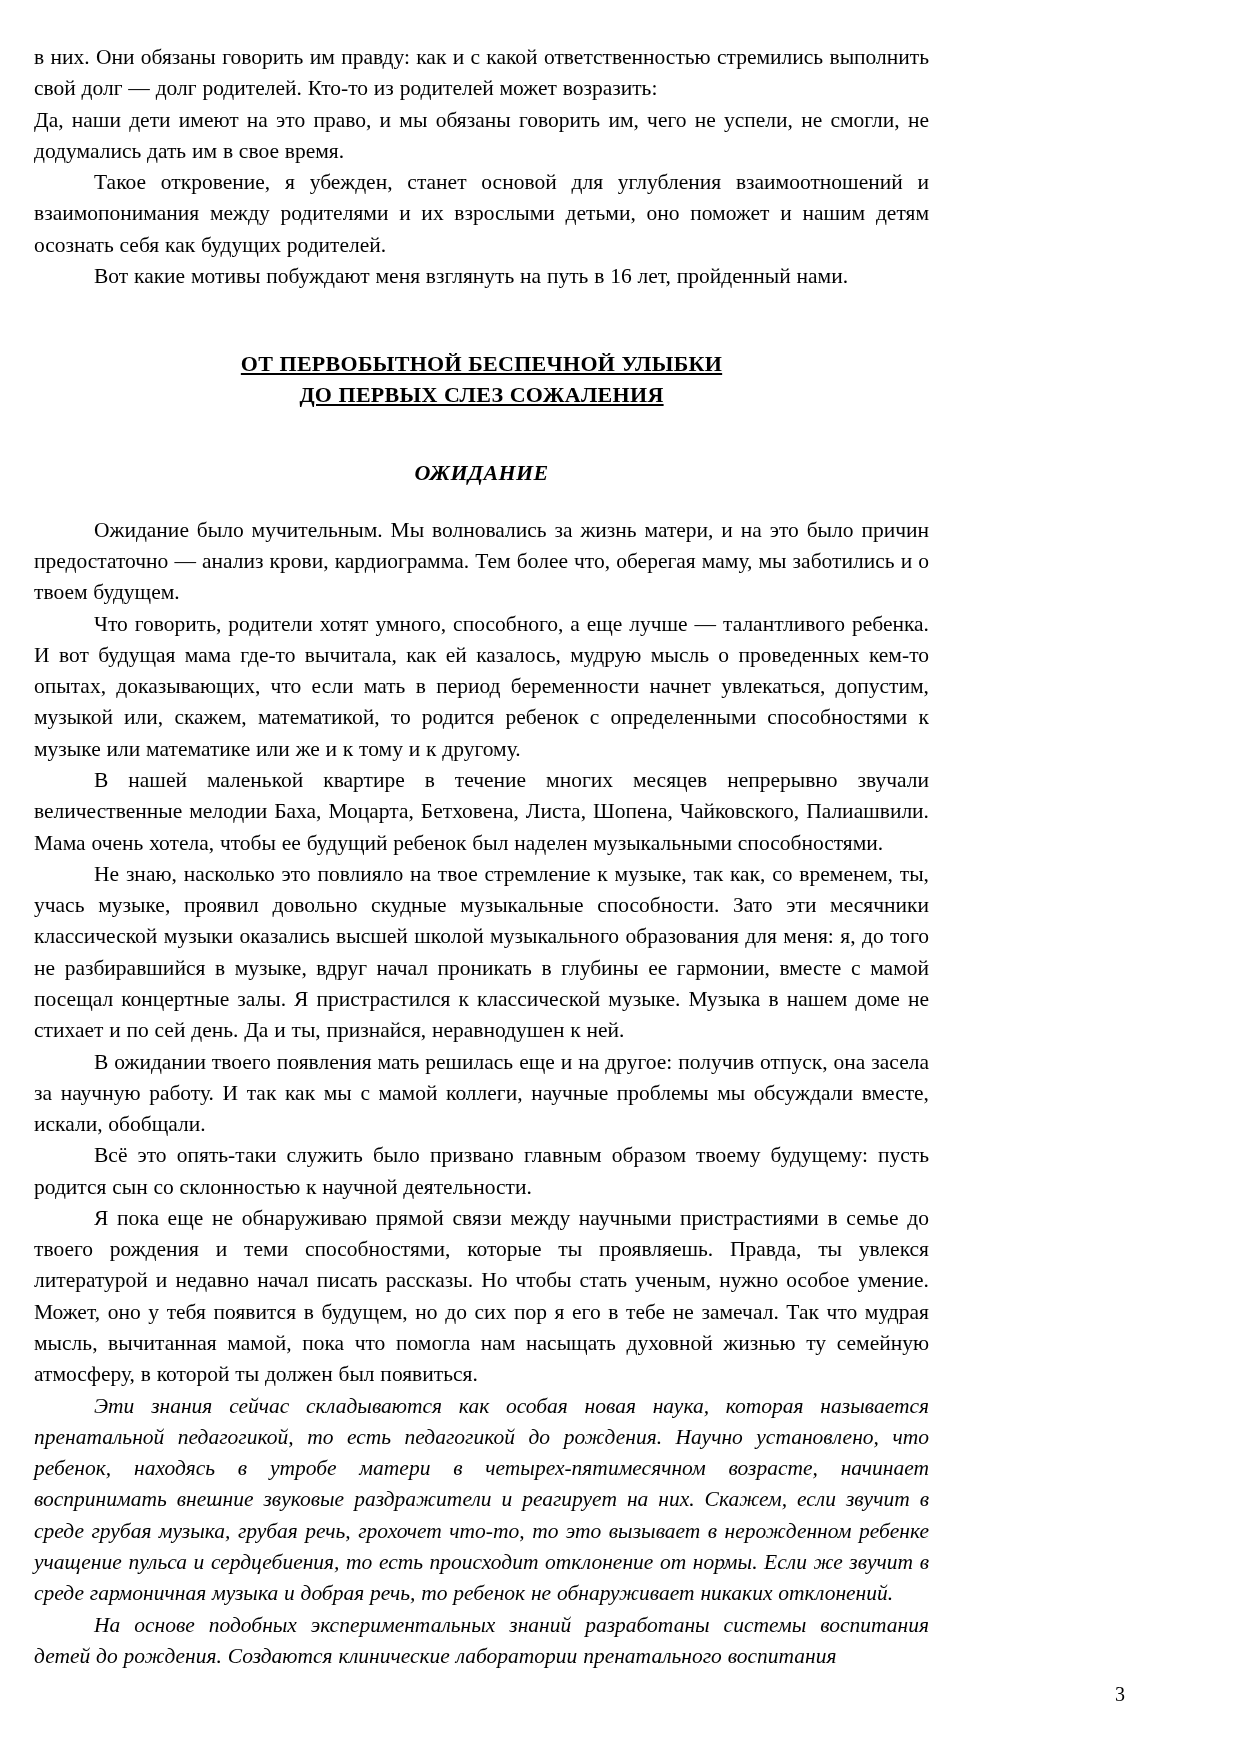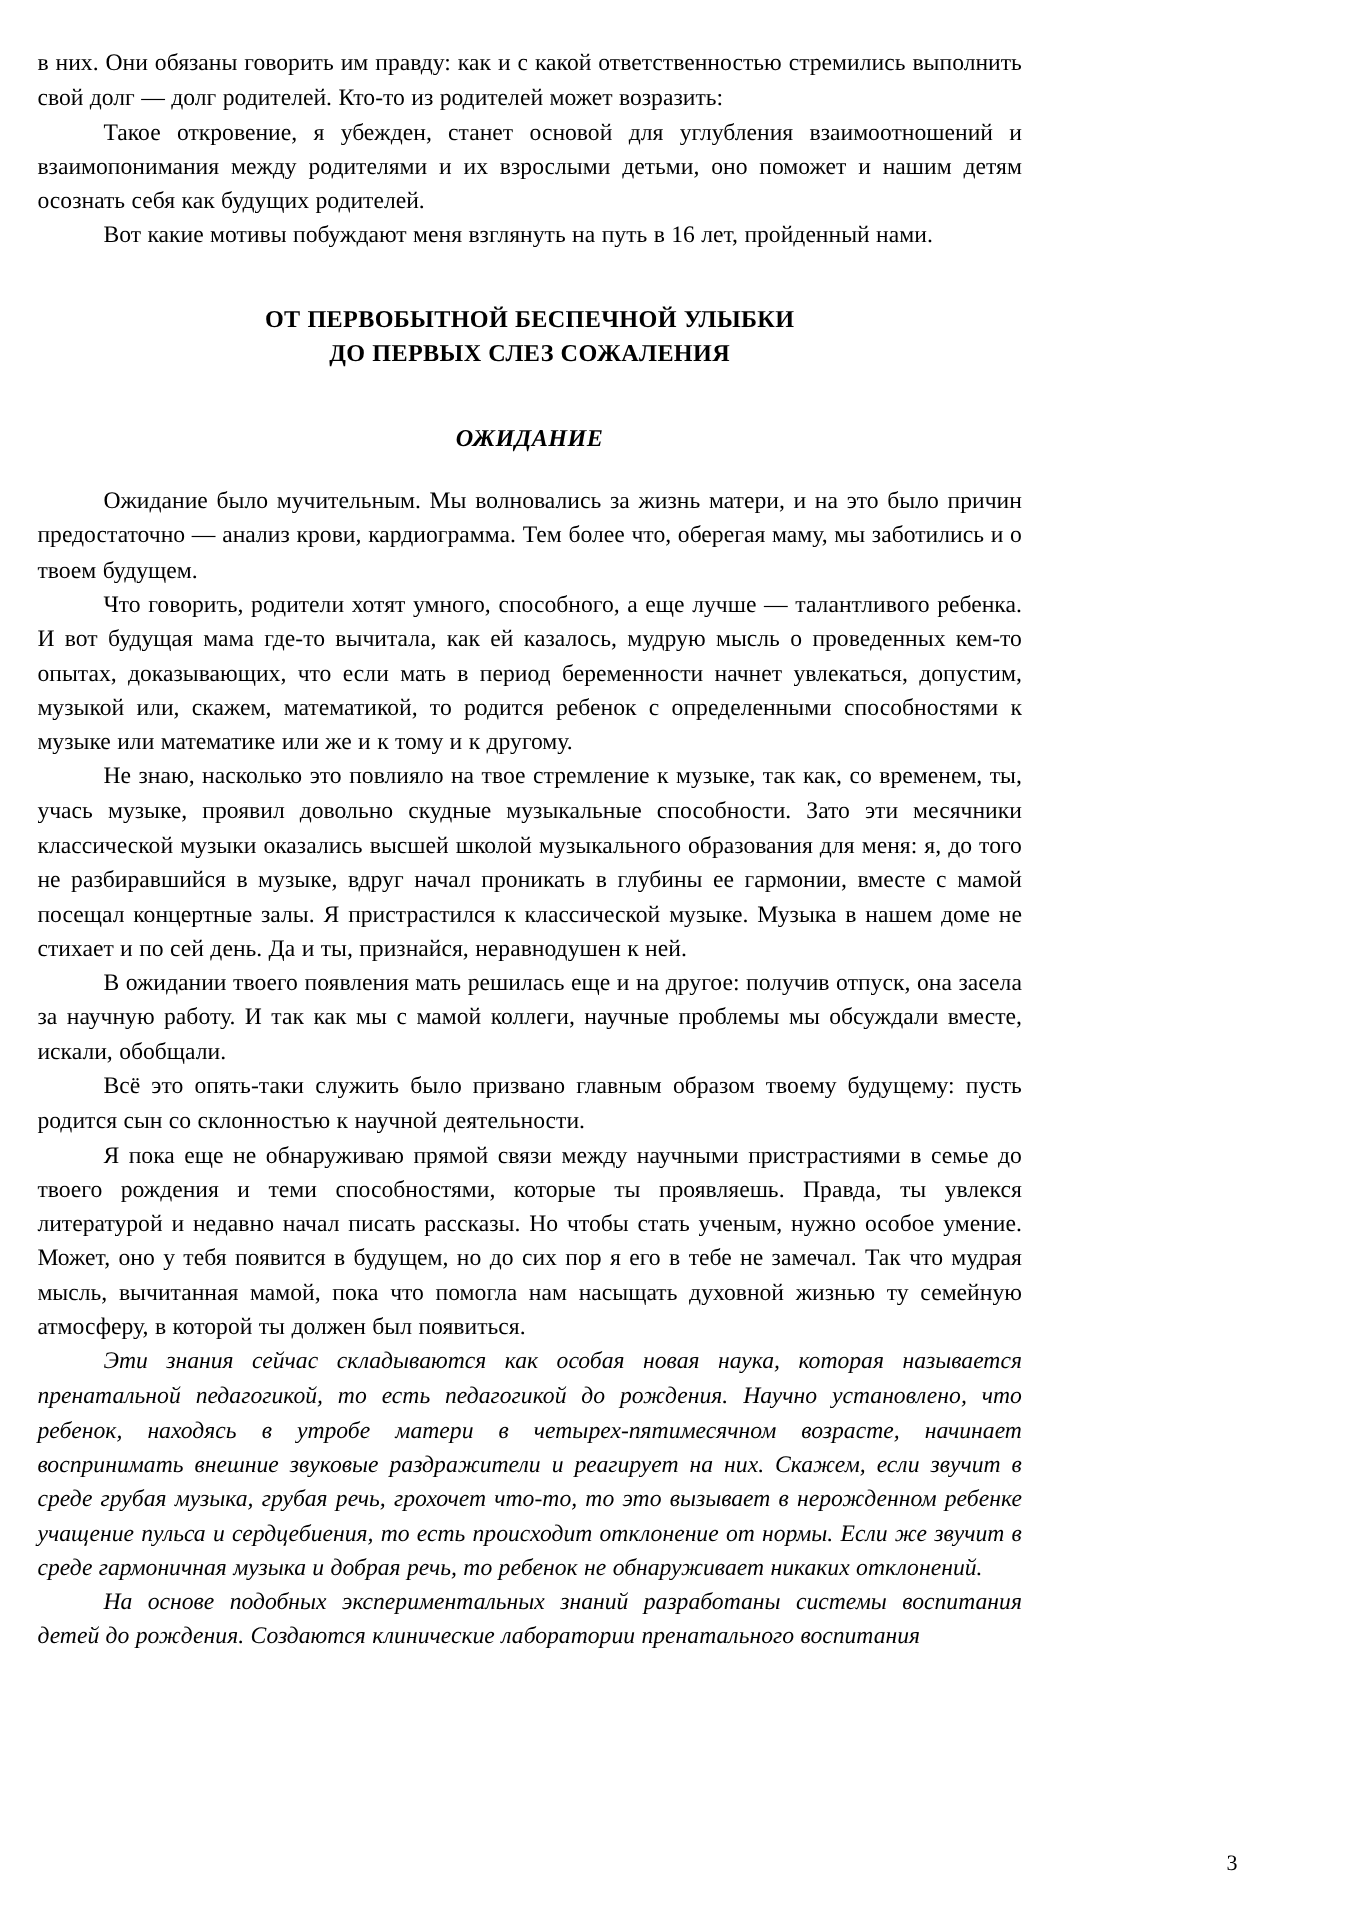--- a/index.html
+++ b/index.html
@@ -44,23 +44,24 @@
     text-indent: 0;
   }
   p.quote-line {
     text-indent: 60px;
     text-align: left;
   }
   .ital {
     font-style: italic;
   }
   .heading-block {
-    margin-top: 44px;
+    margin-top: 56px;
     margin-bottom: 0;
     text-align: center;
+    text-decoration: underline;
   }
   .heading-line {
     font-size: 22px;
     font-weight: bold;
     line-height: 1.42;
     letter-spacing: 0.3px;
     text-align: center;
     text-indent: 0;
   }
   .subheading {
@@ -84,36 +85,38 @@
 </head>
 <body>
 
 <div class="page">
 
   <div class="body-text">
 
     <p class="noindent">в них. Они обязаны говорить им правду: как и с какой ответственностью стремились выполнить свой долг — долг родителей. Кто-то из родителей может возразить:</p>
 
 
+    <p class="noindent">Да, наши дети имеют на это право, и мы обязаны говорить им, чего не успели, не смогли, не додумались дать им в свое время.</p>
 
     <p class="indent">Такое откровение, я убежден, станет основой для углубления взаимоотношений и взаимопонимания между родителями и их взрослыми детьми, оно поможет и нашим детям осознать себя как будущих родителей.</p>
 
     <p class="indent">Вот какие мотивы побуждают меня взглянуть на путь в 16 лет, пройденный нами.</p>
 
     <div class="heading-block">
       <p class="heading-line">ОТ ПЕРВОБЫТНОЙ БЕСПЕЧНОЙ УЛЫБКИ</p>
       <p class="heading-line">ДО ПЕРВЫХ СЛЕЗ СОЖАЛЕНИЯ</p>
     </div>
 
     <p class="subheading">ОЖИДАНИЕ</p>
 
     <p class="indent">Ожидание было мучительным. Мы волновались за жизнь матери, и на это было причин предостаточно — анализ крови, кардиограмма. Тем более что, оберегая маму, мы заботились и о твоем будущем.</p>
 
     <p class="indent">Что говорить, родители хотят умного, способного, а еще лучше — талантливого ребенка. И вот будущая мама где-то вычитала, как ей казалось, мудрую мысль о проведенных кем-то опытах, доказывающих, что если мать в период беременности начнет увлекаться, допустим, музыкой или, скажем, математикой, то родится ребенок с определенными способностями к музыке или математике или же и к тому и к другому.</p>
 
+    <p class="indent">В нашей маленькой квартире в течение многих месяцев непрерывно звучали величественные мелодии Баха, Моцарта, Бетховена, Листа, Шопена, Чайковского, Палиашвили. Мама очень хотела, чтобы ее будущий ребенок был наделен музыкальными способностями.</p>
 
     <p class="indent">Не знаю, насколько это повлияло на твое стремление к музыке, так как, со временем, ты, учась музыке, проявил довольно скудные музыкальные способности. Зато эти месячники классической музыки оказались высшей школой музыкального образования для меня: я, до того не разбиравшийся в музыке, вдруг начал проникать в глубины ее гармонии, вместе с мамой посещал концертные залы. Я пристрастился к классической музыке. Музыка в нашем доме не стихает и по сей день. Да и ты, признайся, неравнодушен к ней.</p>
 
     <p class="indent">В ожидании твоего появления мать решилась еще и на другое: получив отпуск, она засела за научную работу. И так как мы с мамой коллеги, научные проблемы мы обсуждали вместе, искали, обобщали.</p>
 
     <p class="indent">Всё это опять-таки служить было призвано главным образом твоему будущему: пусть родится сын со склонностью к научной деятельности.</p>
 
     <p class="indent">Я пока еще не обнаруживаю прямой связи между научными пристрастиями в семье до твоего рождения и теми способностями, которые ты проявляешь. Правда, ты увлекся литературой и недавно начал писать рассказы. Но чтобы стать ученым, нужно особое умение. Может, оно у тебя появится в будущем, но до сих пор я его в тебе не замечал. Так что мудрая мысль, вычитанная мамой, пока что помогла нам насыщать духовной жизнью ту семейную атмосферу, в которой ты должен был появиться.</p>
 
     <p class="indent ital">Эти знания сейчас складываются как особая новая наука, которая называется пренатальной педагогикой, то есть педагогикой до рождения. Научно установлено, что ребенок, находясь в утробе матери в четырех-пятимесячном возрасте, начинает воспринимать внешние звуковые раздражители и реагирует на них. Скажем, если звучит в среде грубая музыка, грубая речь, грохочет что-то, то это вызывает в нерожденном ребенке учащение пульса и сердцебиения, то есть происходит отклонение от нормы. Если же звучит в среде гармоничная музыка и добрая речь, то ребенок не обнаруживает никаких отклонений.</p>

